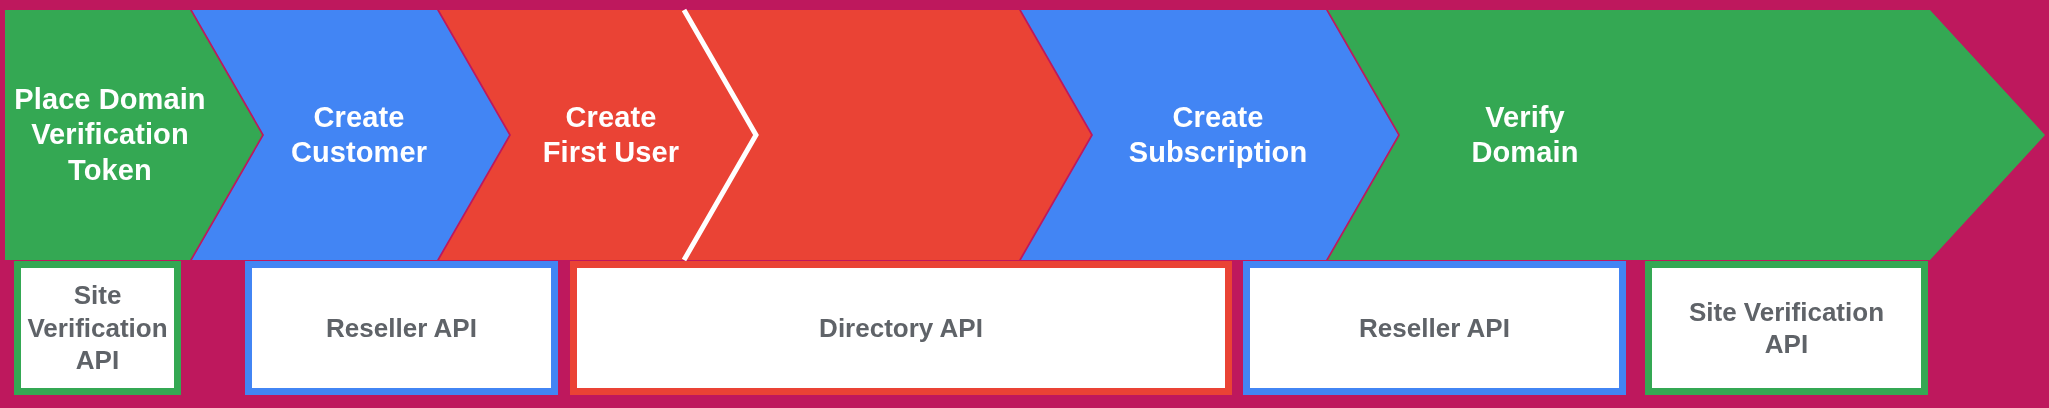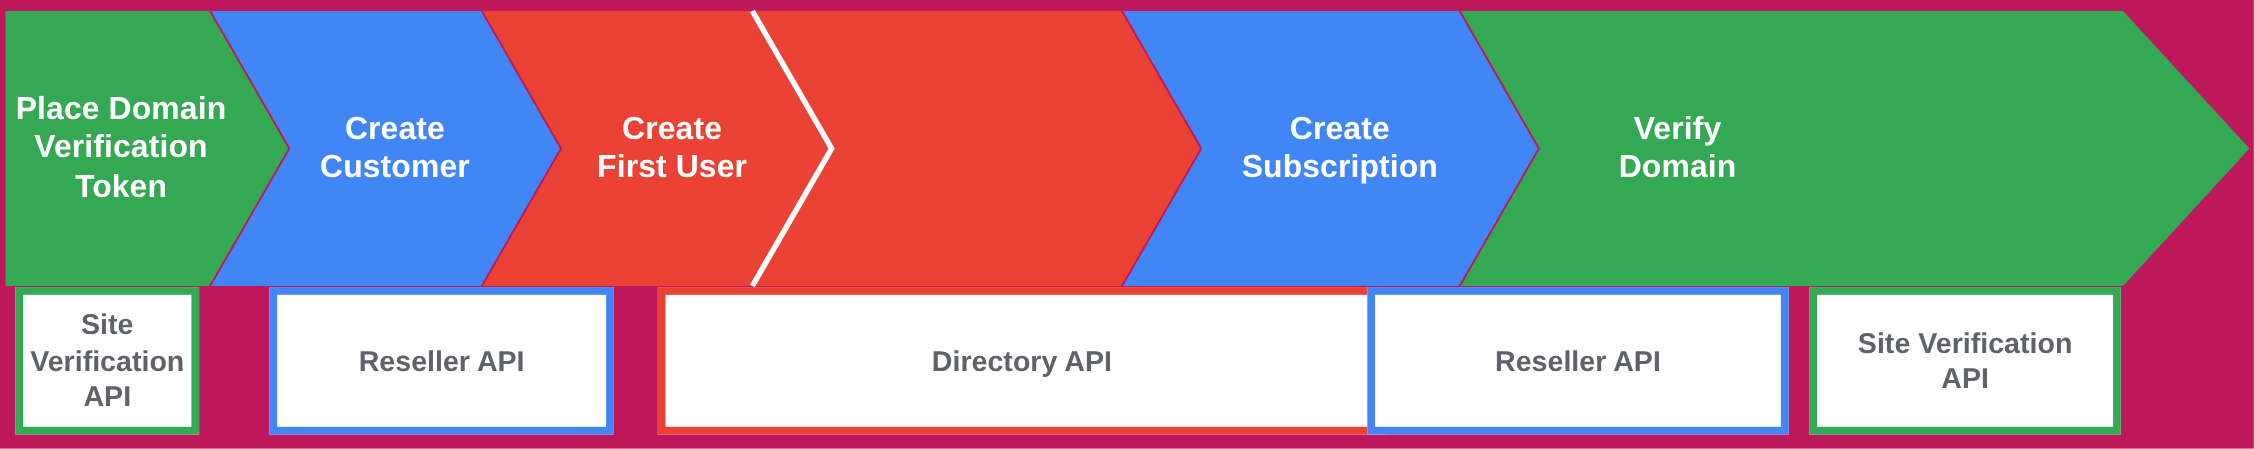--- a/index.html
+++ b/index.html
@@ -116,21 +116,21 @@
   </div>
 
   <div id="api-band">
 
     <div class="api-box" style="left:14px; top:261px; width:167px; height:134px; border-color:#34A853;">Site
 Verification
 API</div>
 
     <div class="api-box" style="left:245px; top:261px; width:313px; height:134px; border-color:#4285F4;">Reseller API</div>
 
-    <div class="api-box" style="left:570px; top:261px; width:662px; height:134px; border-color:#EA4335;margin-left:28px;">Directory API</div>
+    <div class="api-box" style="left:570px; top:261px; width:662px; height:134px; border-color:#EA4335;">Directory API</div>
 
     <div class="api-box" style="left:1243px; top:261px; width:383px; height:134px; border-color:#4285F4;">Reseller API</div>
 
     <div class="api-box" style="left:1645px; top:261px; width:283px; height:134px; border-color:#34A853;text-align:center;">Site Verification
 API</div>
   </div>
 
 </div>
 
 </body></html>

